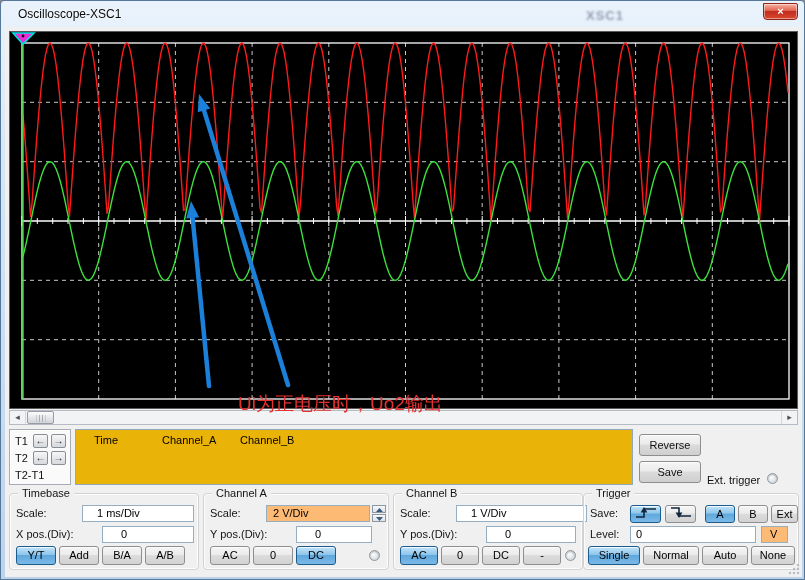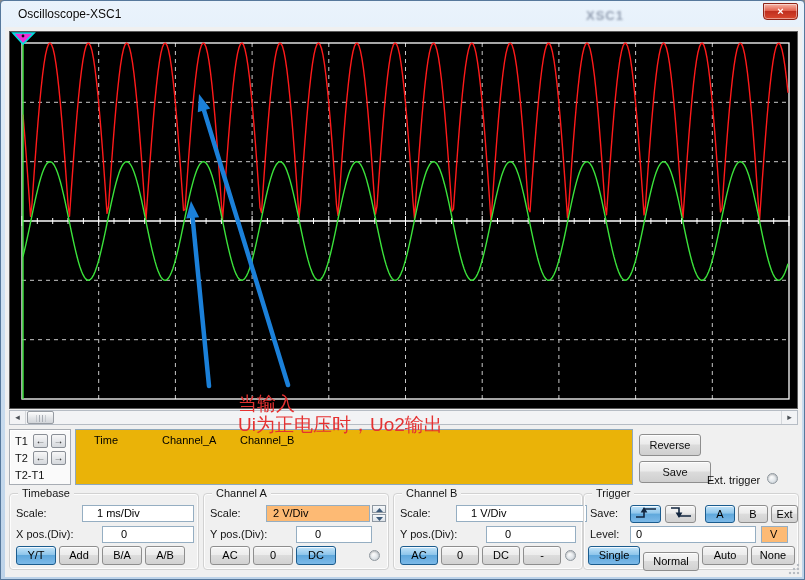--- a/index.html
+++ b/index.html
@@ -199,21 +199,21 @@
       <div class="cur-row" style="top:38px;">T2-T1</div>
     </div>
 
     <div class="readout">
       <span style="left:18px;">Time</span>
       <span style="left:86px;">Channel_A</span>
       <span style="left:164px;">Channel_B</span>
     </div>
 
     <div class="push-btn" style="left:634px; top:407px; width:62px;">Reverse</div>
-    <div class="push-btn" style="left:634px; top:434px; width:72px;">Save</div>
+    <div class="push-btn" style="left:634px; top:434px; width:62px;">Save</div>
     <span class="ext-label">Ext. trigger</span>
     <div class="led" style="left:762px; top:446px;"></div>
 
     <div class="group" style="left:4px; width:190px;">
       <span class="group-label">Timebase</span>
       <span class="lab" style="left:6px; top:13px;">Scale:</span>
       <div class="tbox" style="left:72px; top:11px; width:112px; padding-left:14px;">1 ms/Div</div>
       <span class="lab" style="left:6px; top:34px;">X pos.(Div):</span>
       <div class="tbox" style="left:92px; top:32px; width:92px; padding-left:18px;">0</div>
       <div class="btn active" style="left:6px;  top:52px; width:40px;">Y/T</div>
@@ -274,25 +274,24 @@
             <polygon points="9,12 5.6,6.5 12.4,6.5" fill="#12263f"></polygon>
           </svg>
       </div>
       <div class="btn active small" style="left:121px; top:11px; width:30px;">A</div>
       <div class="btn small" style="left:154px; top:11px; width:30px;">B</div>
       <div class="btn small" style="left:187px; top:11px; width:27px;">Ext</div>
       <span class="lab" style="left:6px; top:34px;">Level:</span>
       <div class="tbox" style="left:46px; top:32px; width:126px; padding-left:5px;">0</div>
       <div class="tbox green" style="left:177px; top:32px; width:27px; padding-left:8px;">V</div>
       <div class="btn active" style="left:4px;   top:52px; width:52px;">Single</div>
-      <div class="btn" style="left:59px;  top:58px; width:56px;">Normal</div>
+      <div class="btn" style="left:59px;  top:52px; width:56px;">Normal</div>
       <div class="btn" style="left:118px; top:52px; width:46px;">Auto</div>
       <div class="btn" style="left:167px; top:52px; width:44px;">None</div>
     </div>
 
     <div class="grip"></div>
   </div>
 
   <div class="note" style="color: rgb(229, 49, 49);">
-    <div>当输入</div>
     <div>Ui为正电压时，Uo2输出</div>
   </div>
 </div>
 
 </body></html>

